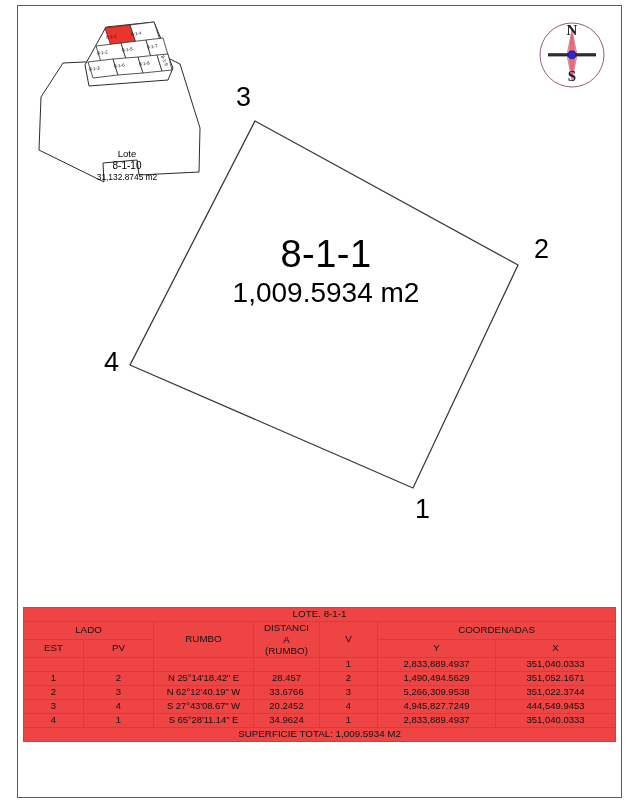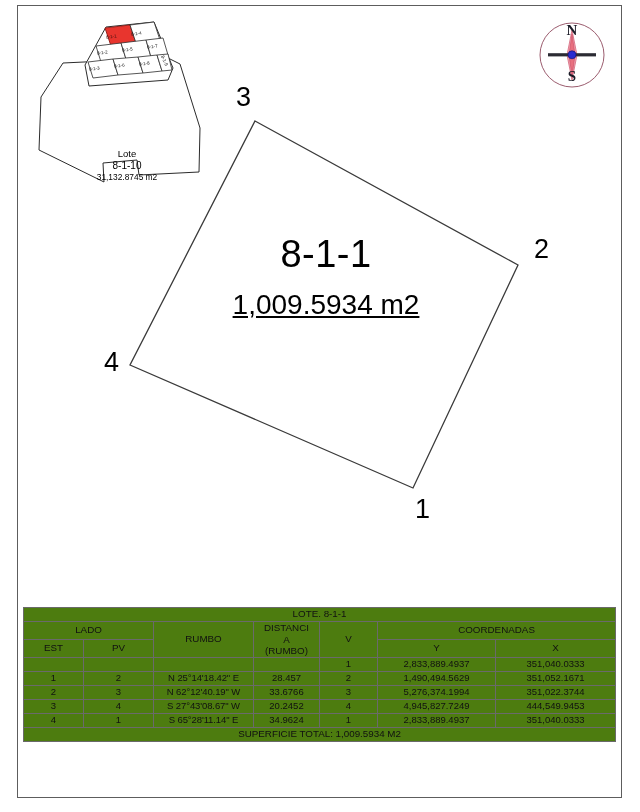--- a/index.html
+++ b/index.html
@@ -109,21 +109,21 @@
     font-size: 9.5px;
     color: #111;
   }
   table.coord-table td {
     border: 1px solid #6a6a6a;
     padding: 0 3px;
     height: 13px;
     text-align: center;
     vertical-align: middle;
     line-height: 1.08;
-    background: #4d7c0f;
+    background: #ef4444;
   }
   td.hdr { font-size: 9.8px; }
   td.title-cell { font-size: 9.8px; height: 16px; }
   td.tall { height: 56px; }
   td.num-right { text-align: right; padding-right: 5px; }
   td.rumbo { text-align: center; letter-spacing: -0.1px; }
   td.total-cell { height: 15px; font-size: 9.8px; }
   .distancia-stack { line-height: 1.18; }
 </style>
 </head>
@@ -192,21 +192,21 @@
   <div class="l2">8-1-10</div>
   <div class="l3">31,132.8745 m2</div>
 </div>
 
 <div class="map-label vertex-label" style="left:236px; top:82px;">3</div>
 <div class="map-label vertex-label" style="left:534px; top:234px;">2</div>
 <div class="map-label vertex-label" style="left:104px; top:347px;">4</div>
 <div class="map-label vertex-label" style="left:415px; top:494px;">1</div>
 
 <div class="map-label" id="parcel-id-label" style="left:151px; top:233px; width:350px;">8-1-1</div>
-<div class="map-label" id="parcel-area-label" style="left:151px; top:289px; width:350px;text-decoration:underline;">1,009.5934 m2</div>
+<div class="map-label" id="parcel-area-label" style="left:151px; top:277px; width:350px;">1,009.5934 m2</div>
 
 <div id="coord-table-wrap">
   <table class="coord-table">
     <colgroup>
       <col style="width:60px">
       <col style="width:70px">
       <col style="width:100px">
       <col style="width:66px">
       <col style="width:58px">
       <col style="width:118px">
@@ -258,21 +258,21 @@
         <td>1,490,494.5629</td>
         <td>351,052.1671</td>
       </tr>
 
       <tr>
         <td class="num-right">2</td>
         <td class="num-right">3</td>
         <td class="rumbo">N 62°12'40.19" W</td>
         <td class="num-right">33.6766</td>
         <td>3</td>
-        <td>5,276,374.1994</td>
+        <td>5,266,309.9538</td>
         <td>351,022.3744</td>
       </tr>
 
       <tr>
         <td class="num-right">3</td>
         <td class="num-right">4</td>
         <td class="rumbo">S 27°43'08.67" W</td>
         <td class="num-right">20.2452</td>
         <td>4</td>
         <td>4,945,827.7249</td>

